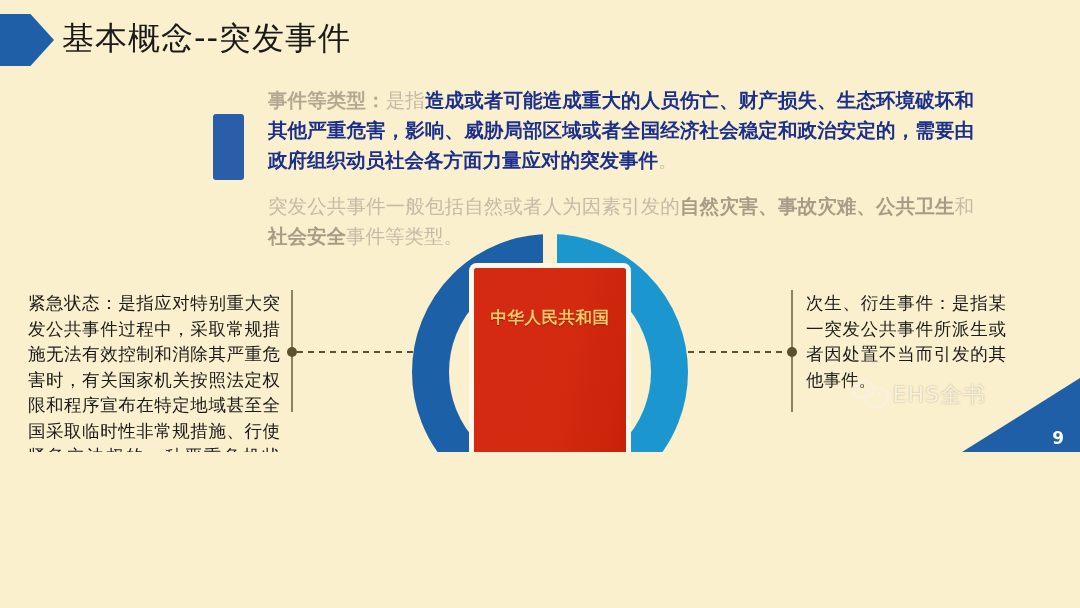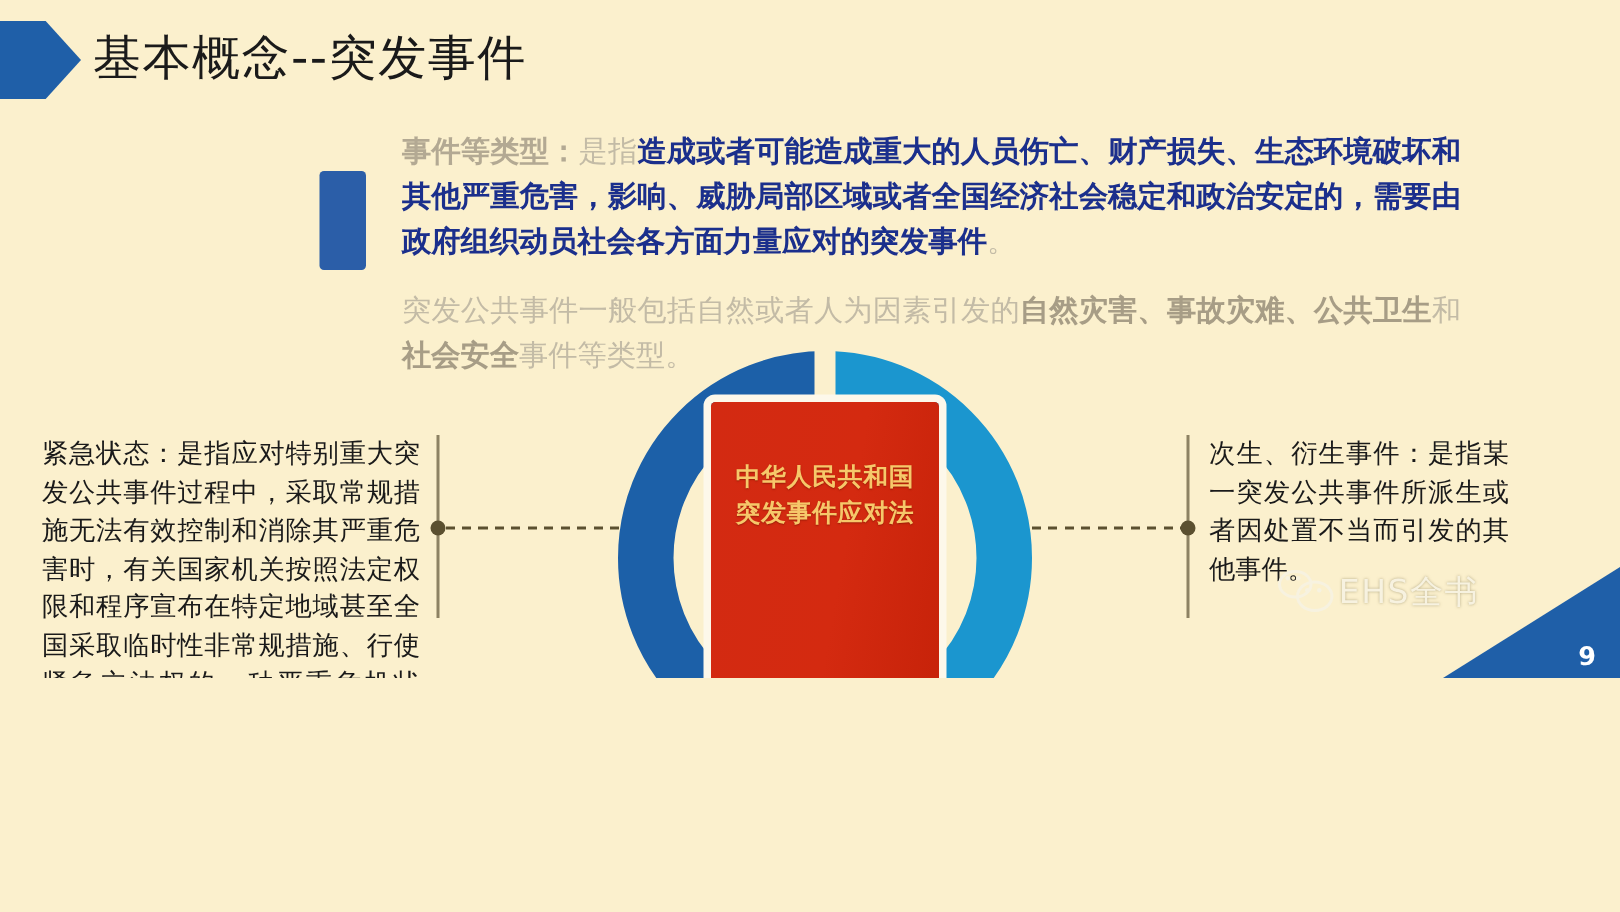--- a/index.html
+++ b/index.html
@@ -332,21 +332,20 @@
 
   <div class="ring-wrap">
     <div class="ring-half ring-left"></div>
     <div class="ring-half ring-right"></div>
     <div class="ring-gap ring-gap-top"></div>
     <div class="ring-gap ring-gap-bottom"></div>
 
     <div class="book">
       <div class="book-title">
         <div>中华人民共和国</div>
-        <div>突发事件应对法</div>
       </div>
       <div class="book-pub"><span class="pub-dot"></span><span>中国劳动社会保障出版社</span></div>
     </div>
   </div>
   <div class="ring-caption">突发事件</div>
 
   <div class="watermark">
     <span class="wechat-icon">
       <span class="bubble-back"></span>
       <span class="bubble-front"></span>

